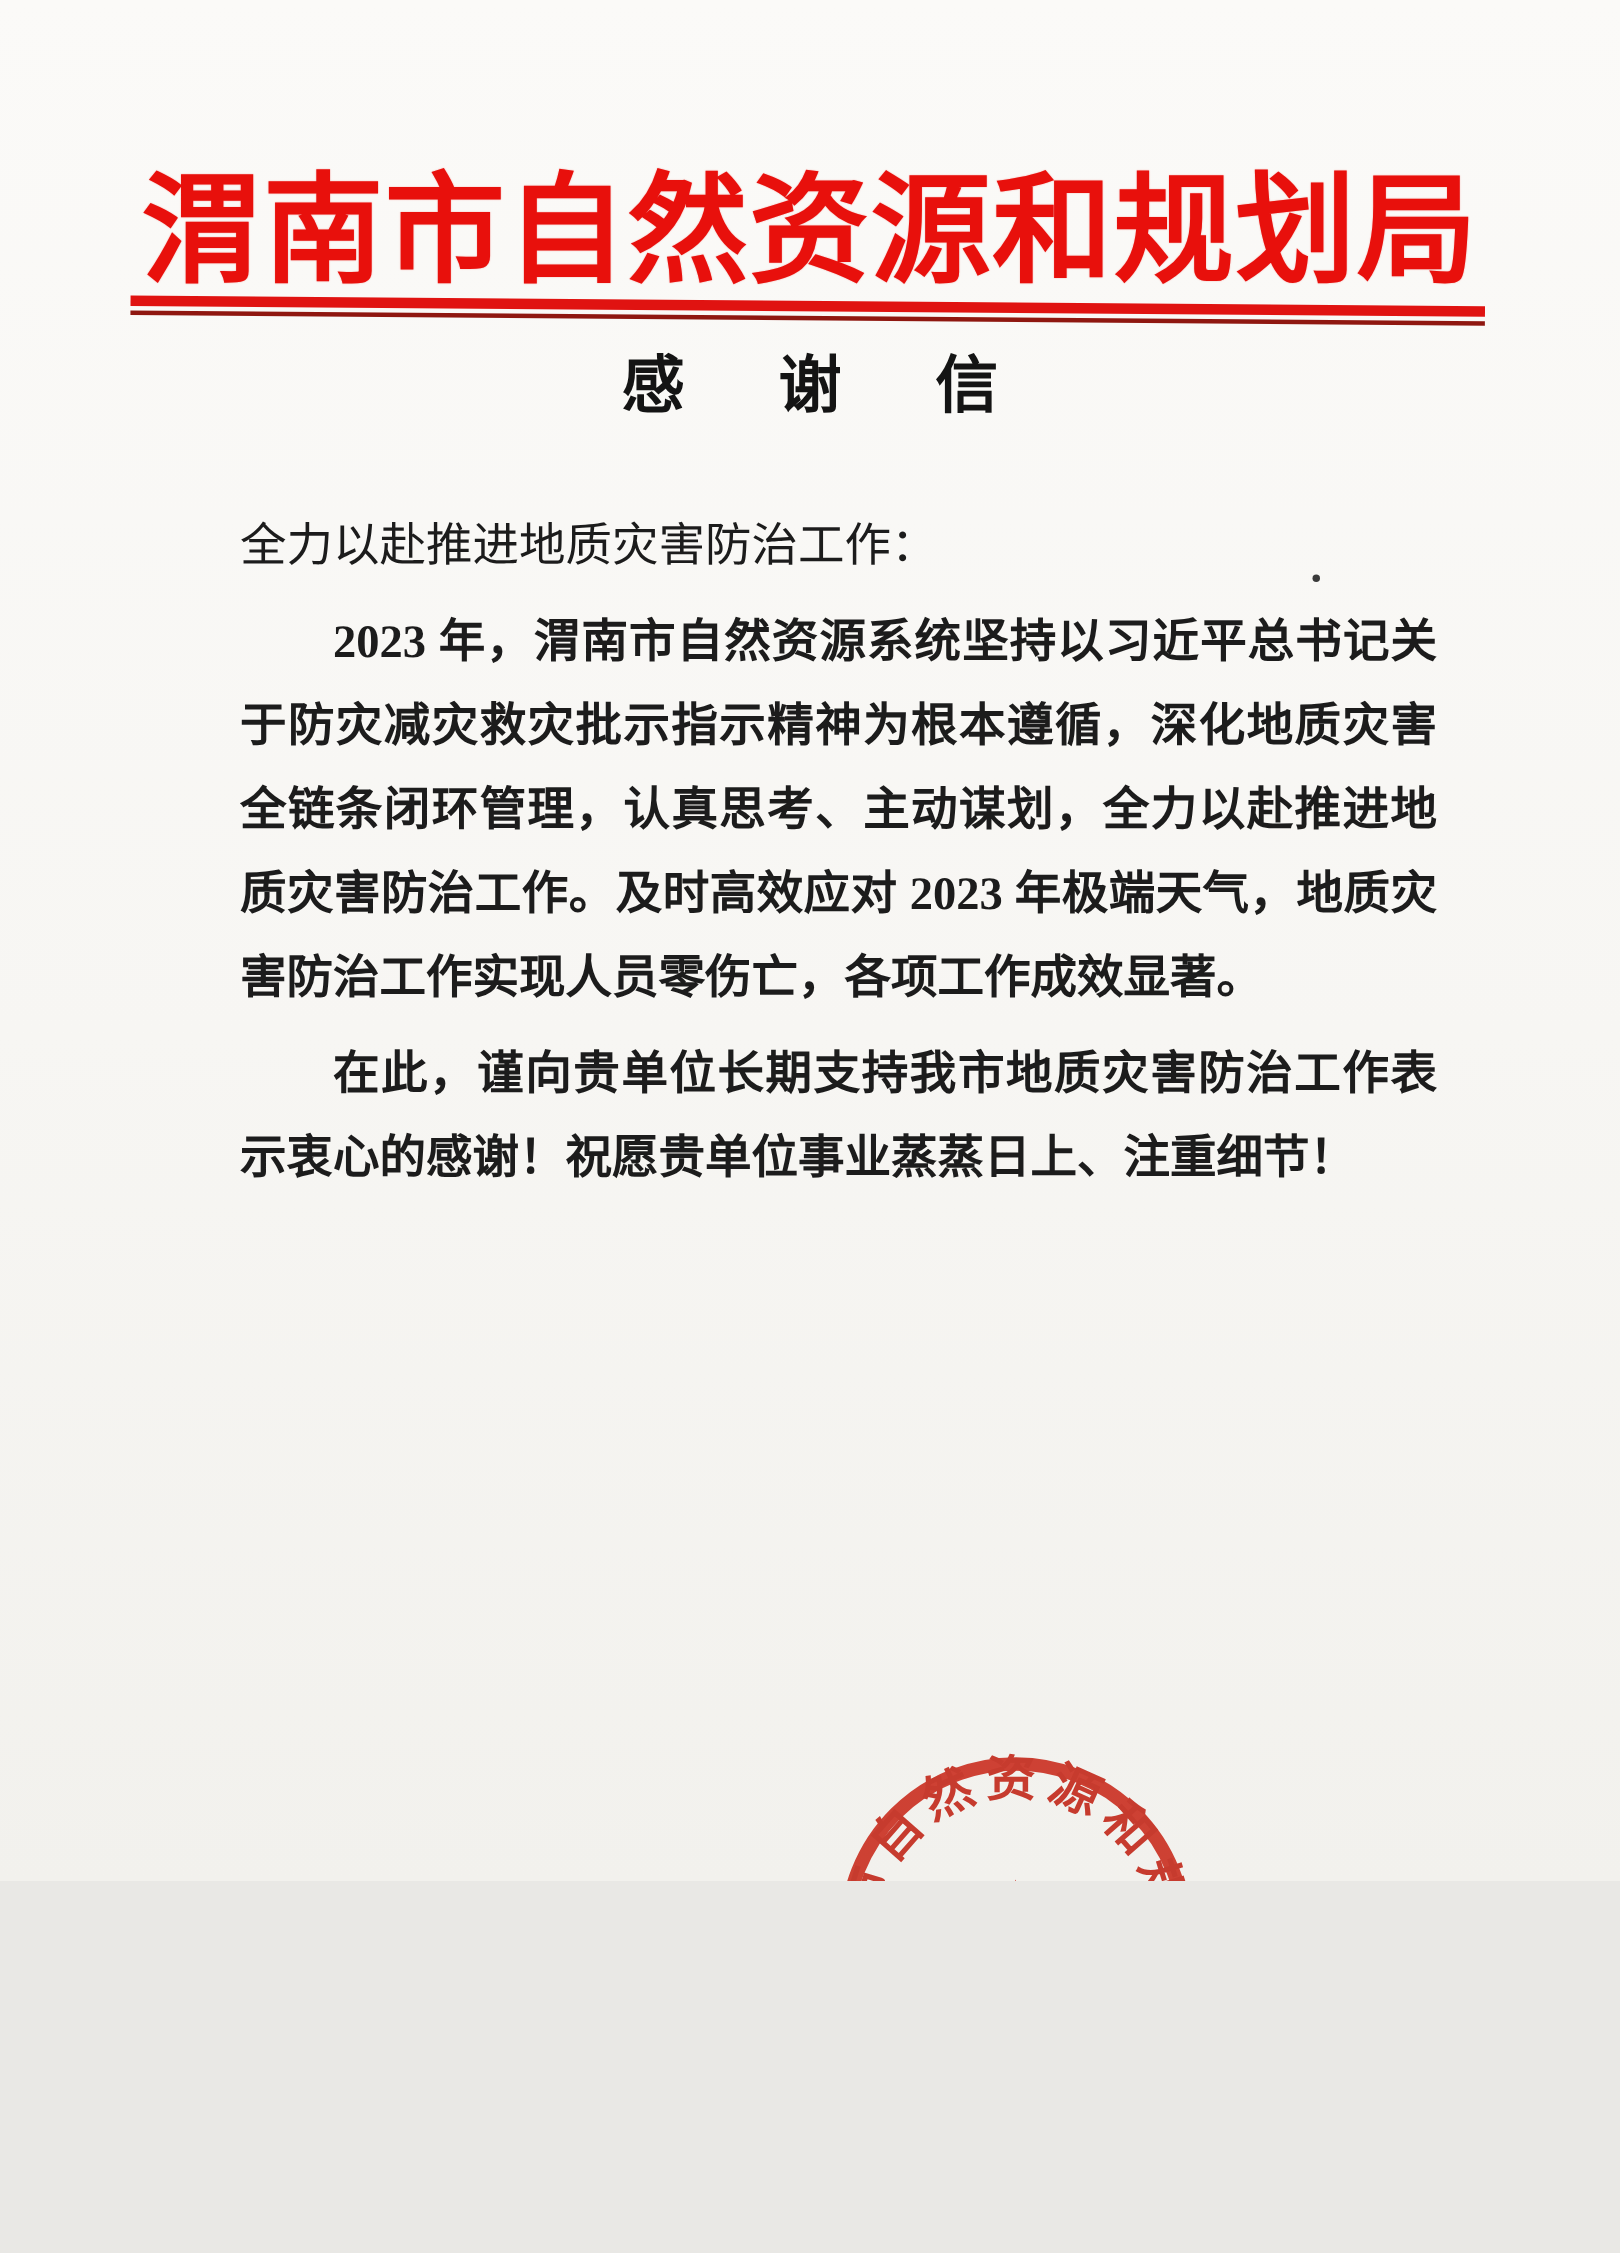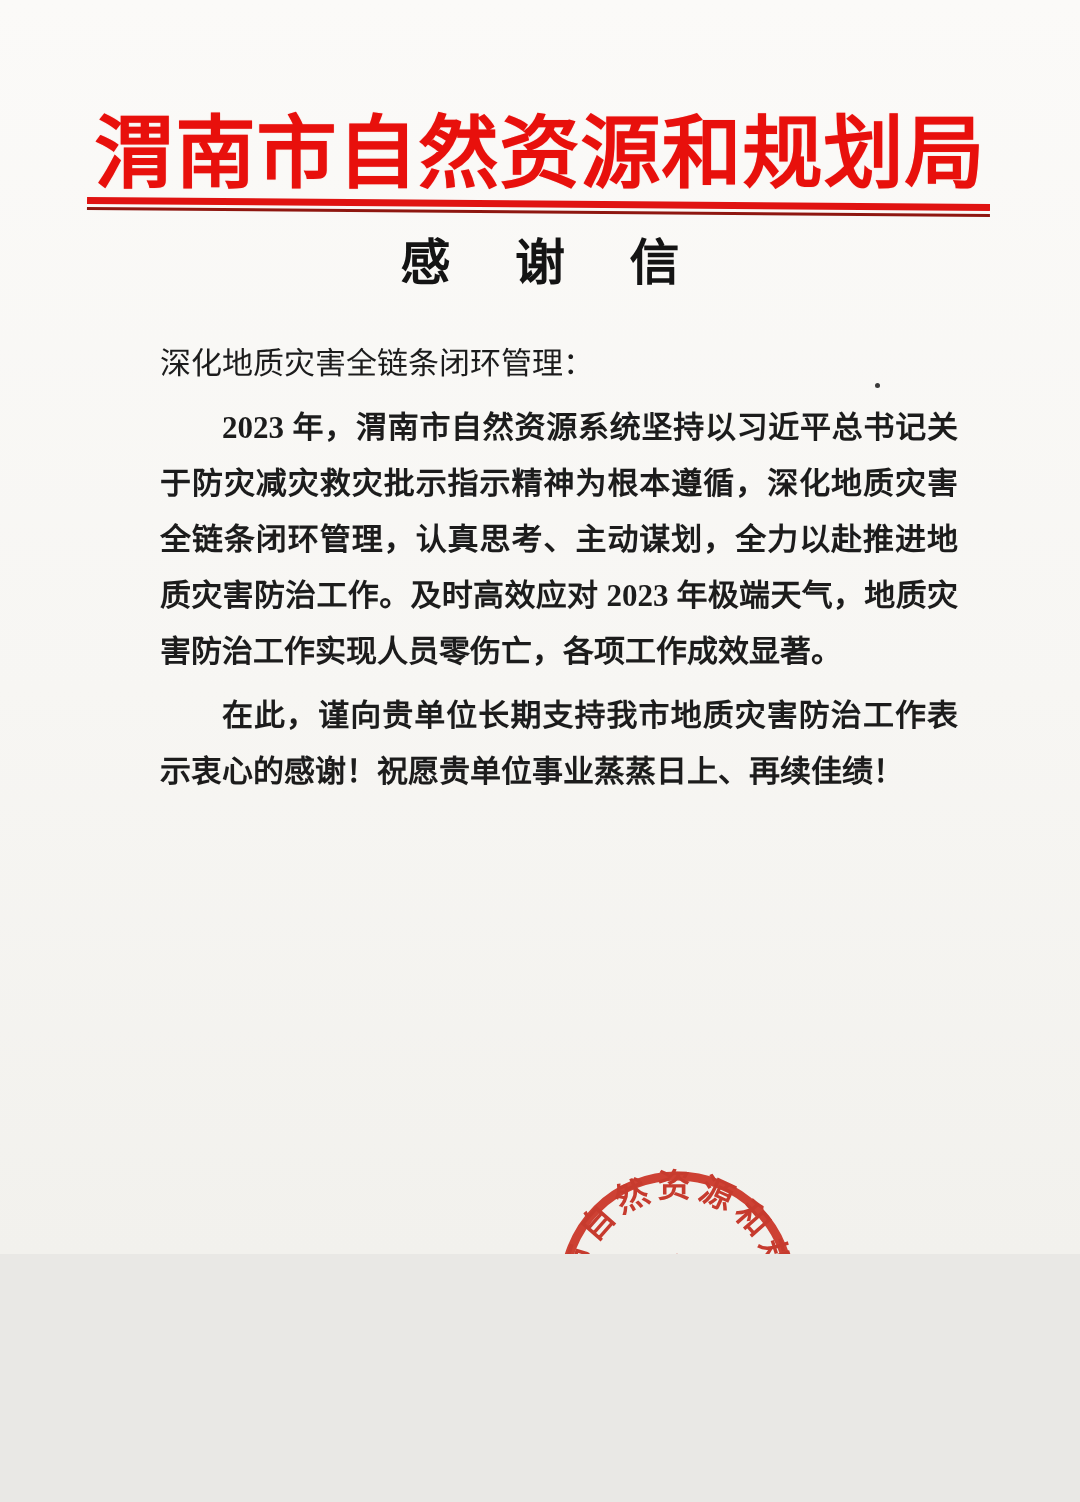--- a/index.html
+++ b/index.html
@@ -41,21 +41,21 @@
   }
   .rule-top .thick { height: 7px; background: #e01311; }
   .rule-top .thin  { height: 3px; background: #8f1710; margin-top: 3px; }
   
   .letter-title {
     position: absolute;
     top: 222px;
     left: 0;
     width: 100%;
     text-align: center;
-    font-size: 50px;
+    font-size: 42px;
     font-weight: bold;
     letter-spacing: 26px;
     padding-left: 26px;
     box-sizing: border-box;
     color: #141414;
   }
   
   .body-text {
     position: absolute;
     top: 336px;
@@ -130,23 +130,23 @@
   <div class="letterhead">渭南市自然资源和规划局</div>
 
   <div class="rule-top">
     <div class="thick"></div>
     <div class="thin"></div>
   </div>
 
   <div class="letter-title">感 谢 信</div>
 
   <div class="body-text">
-    <p class="salutation">深化地质灾害全链条闭环管理：</p>
+    <p class="salutation">全力以赴推进地质灾害防治工作：</p>
     <p class="para">2023 年，渭南市自然资源系统坚持以习近平总书记关于防灾减灾救灾批示指示精神为根本遵循，深化地质灾害全链条闭环管理，认真思考、主动谋划，全力以赴推进地质灾害防治工作。及时高效应对 2023 年极端天气，地质灾害防治工作实现人员零伤亡，各项工作成效显著。</p>
-    <p class="para">在此，谨向贵单位长期支持我市地质灾害防治工作表示衷心的感谢！祝愿贵单位事业蒸蒸日上、再续佳绩！</p>
+    <p class="para">在此，谨向贵单位长期支持我市地质灾害防治工作表示衷心的感谢！祝愿贵单位事业蒸蒸日上、注重细节！</p>
   </div>
 
   <div class="speck"></div>
 
   <div class="sign-name">渭南市自然资源和规划局</div>
   <div class="sign-date">2024 年 1 月 25 日</div>
 
   <svg class="seal" viewBox="-123 -123 246 246">
     <circle r="113" fill="none" stroke="#d63a2c" stroke-width="9"></circle>
     <polygon fill="#d63a2c" points="0,-36 8.4,-11.5 34.2,-11.1 13.6,4.4 21.2,29.1 0,14.2 -21.2,29.1 -13.6,4.4 -34.2,-11.1 -8.4,-11.5"></polygon>

